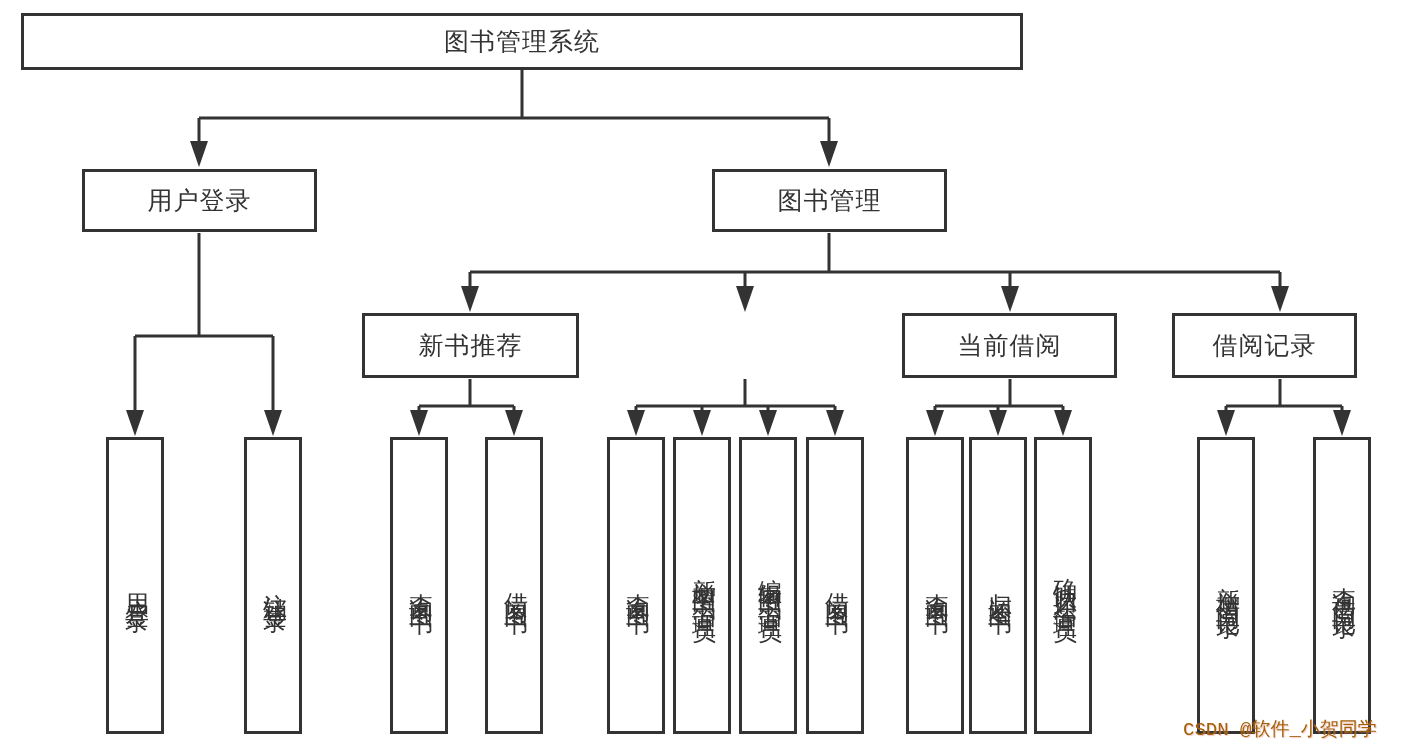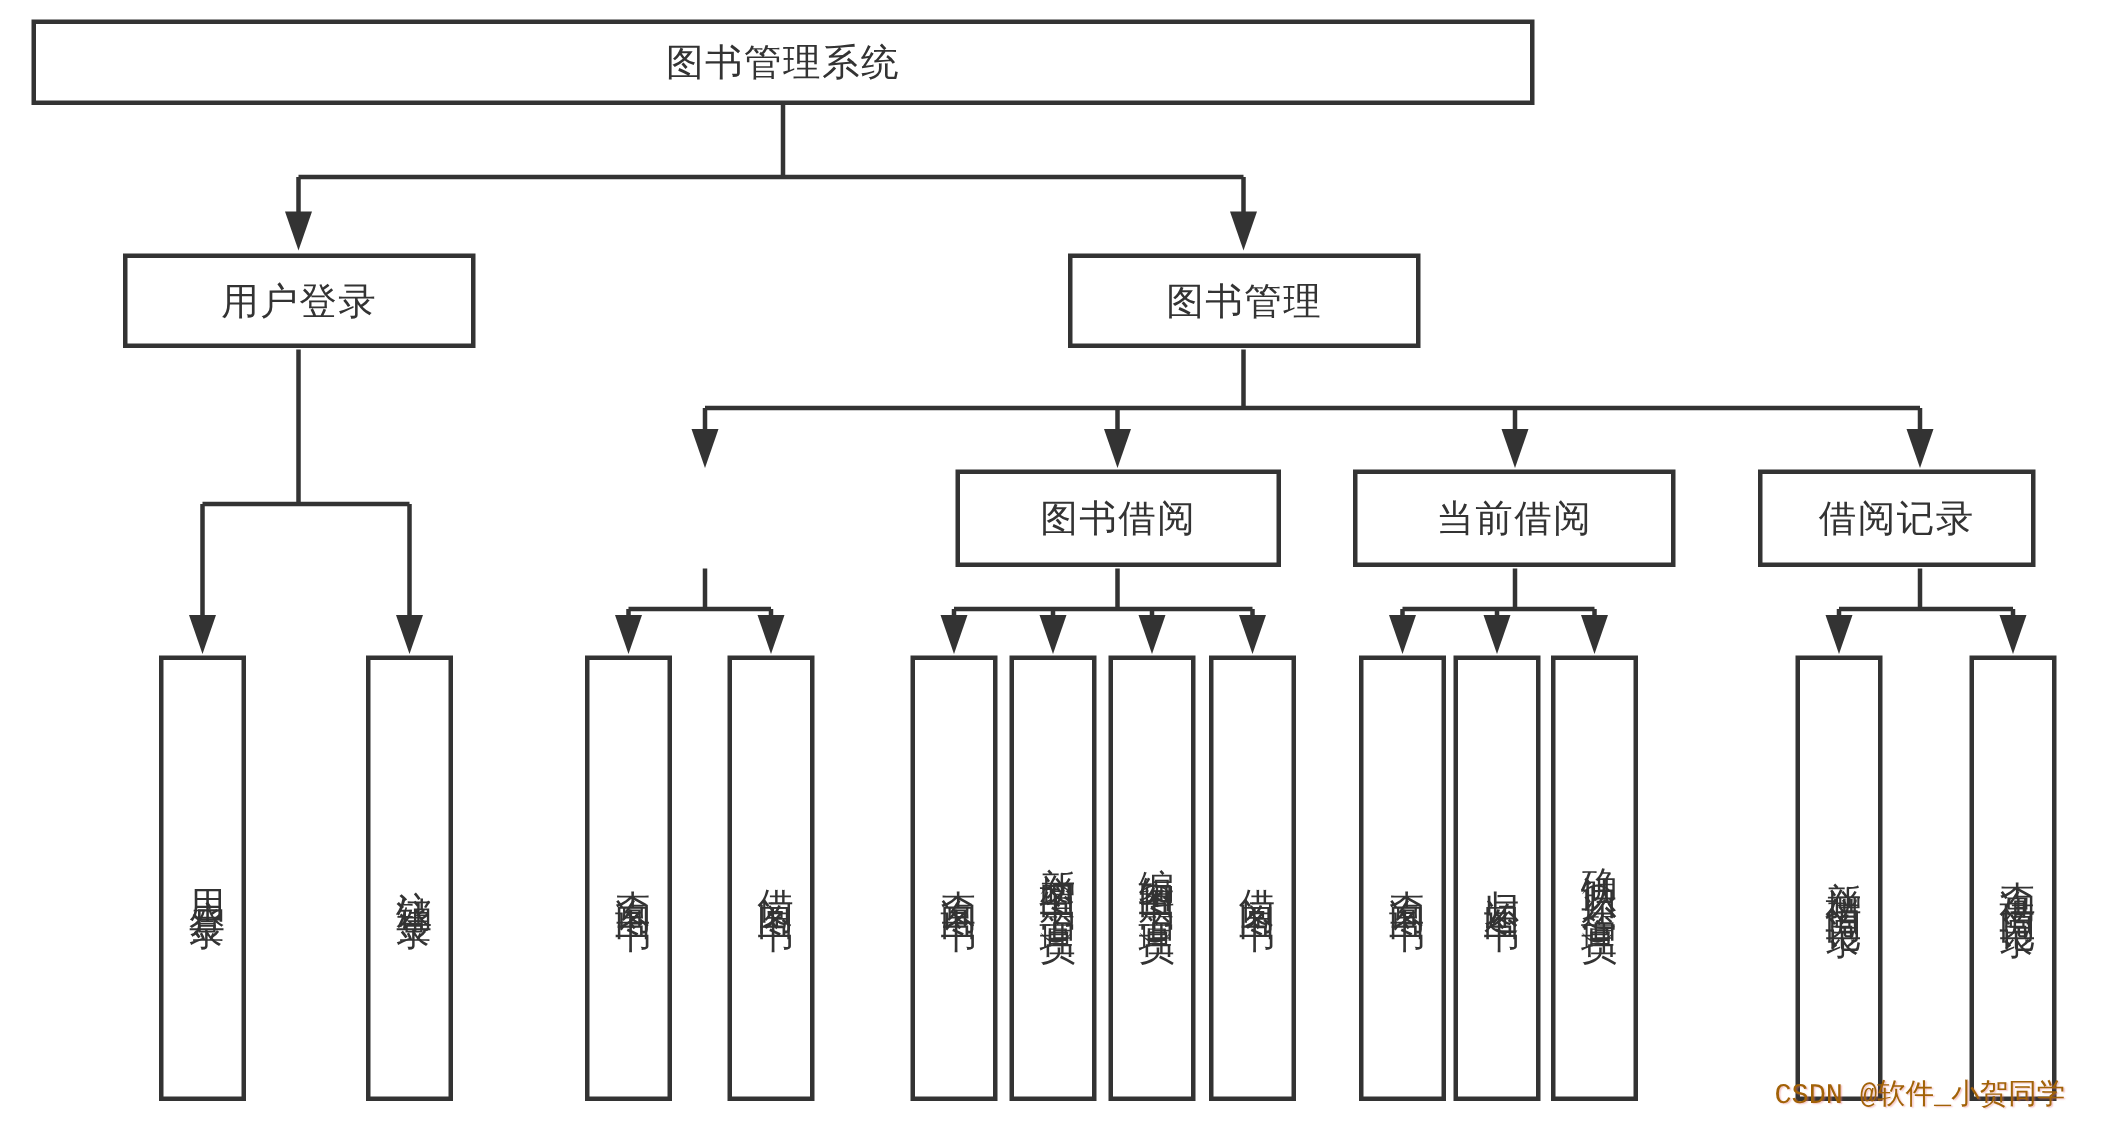--- a/index.html
+++ b/index.html
@@ -112,21 +112,21 @@
       <polygon points="1217,410 1235,410 1226,436"></polygon>
       <polygon points="1333,410 1351,410 1342,436"></polygon>
     </g>
   </svg>
 
   <div class="node hbox" id="box-root">图书管理系统</div>
 
   <div class="node hbox" id="box-login">用户登录</div>
   <div class="node hbox" id="box-mgmt">图书管理</div>
 
-  <div class="node hbox" id="box-borrow">图书借阅</div>
+  <div class="node hbox" id="box-newrec">新书推荐</div>
   <div class="node hbox" id="box-current">当前借阅</div>
   <div class="node hbox" id="box-records">借阅记录</div>
 
   <div class="node vbox" id="leaf-1">用户登录</div>
   <div class="node vbox" id="leaf-2">注销登录</div>
 
   <div class="node vbox" id="leaf-3">查询图书</div>
   <div class="node vbox" id="leaf-4">借阅图书</div>
 
   <div class="node vbox" id="leaf-5">查询图书</div>

